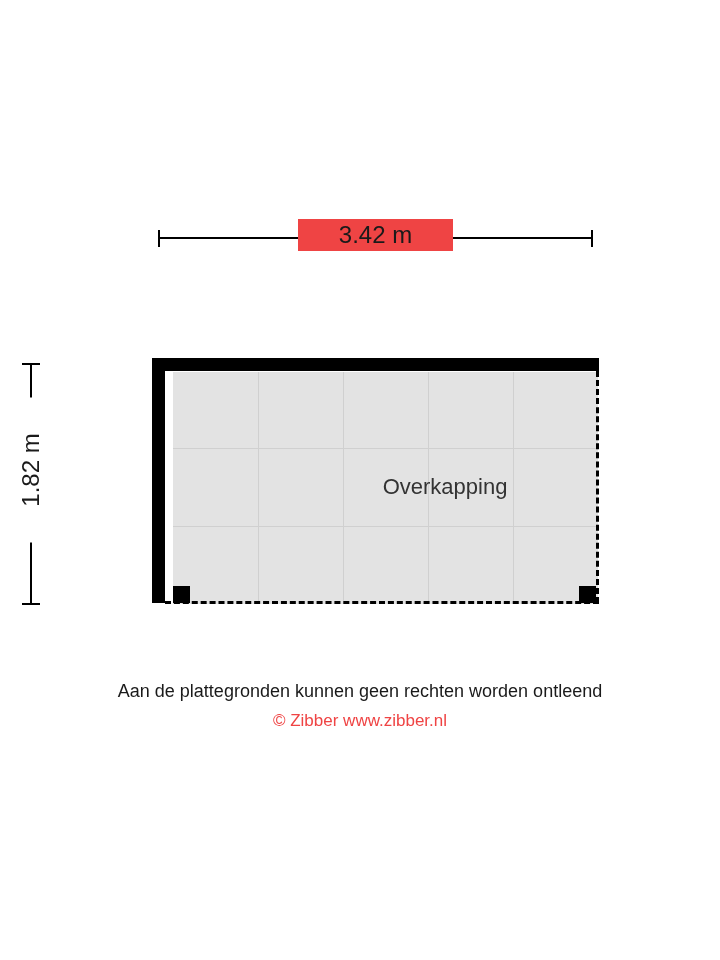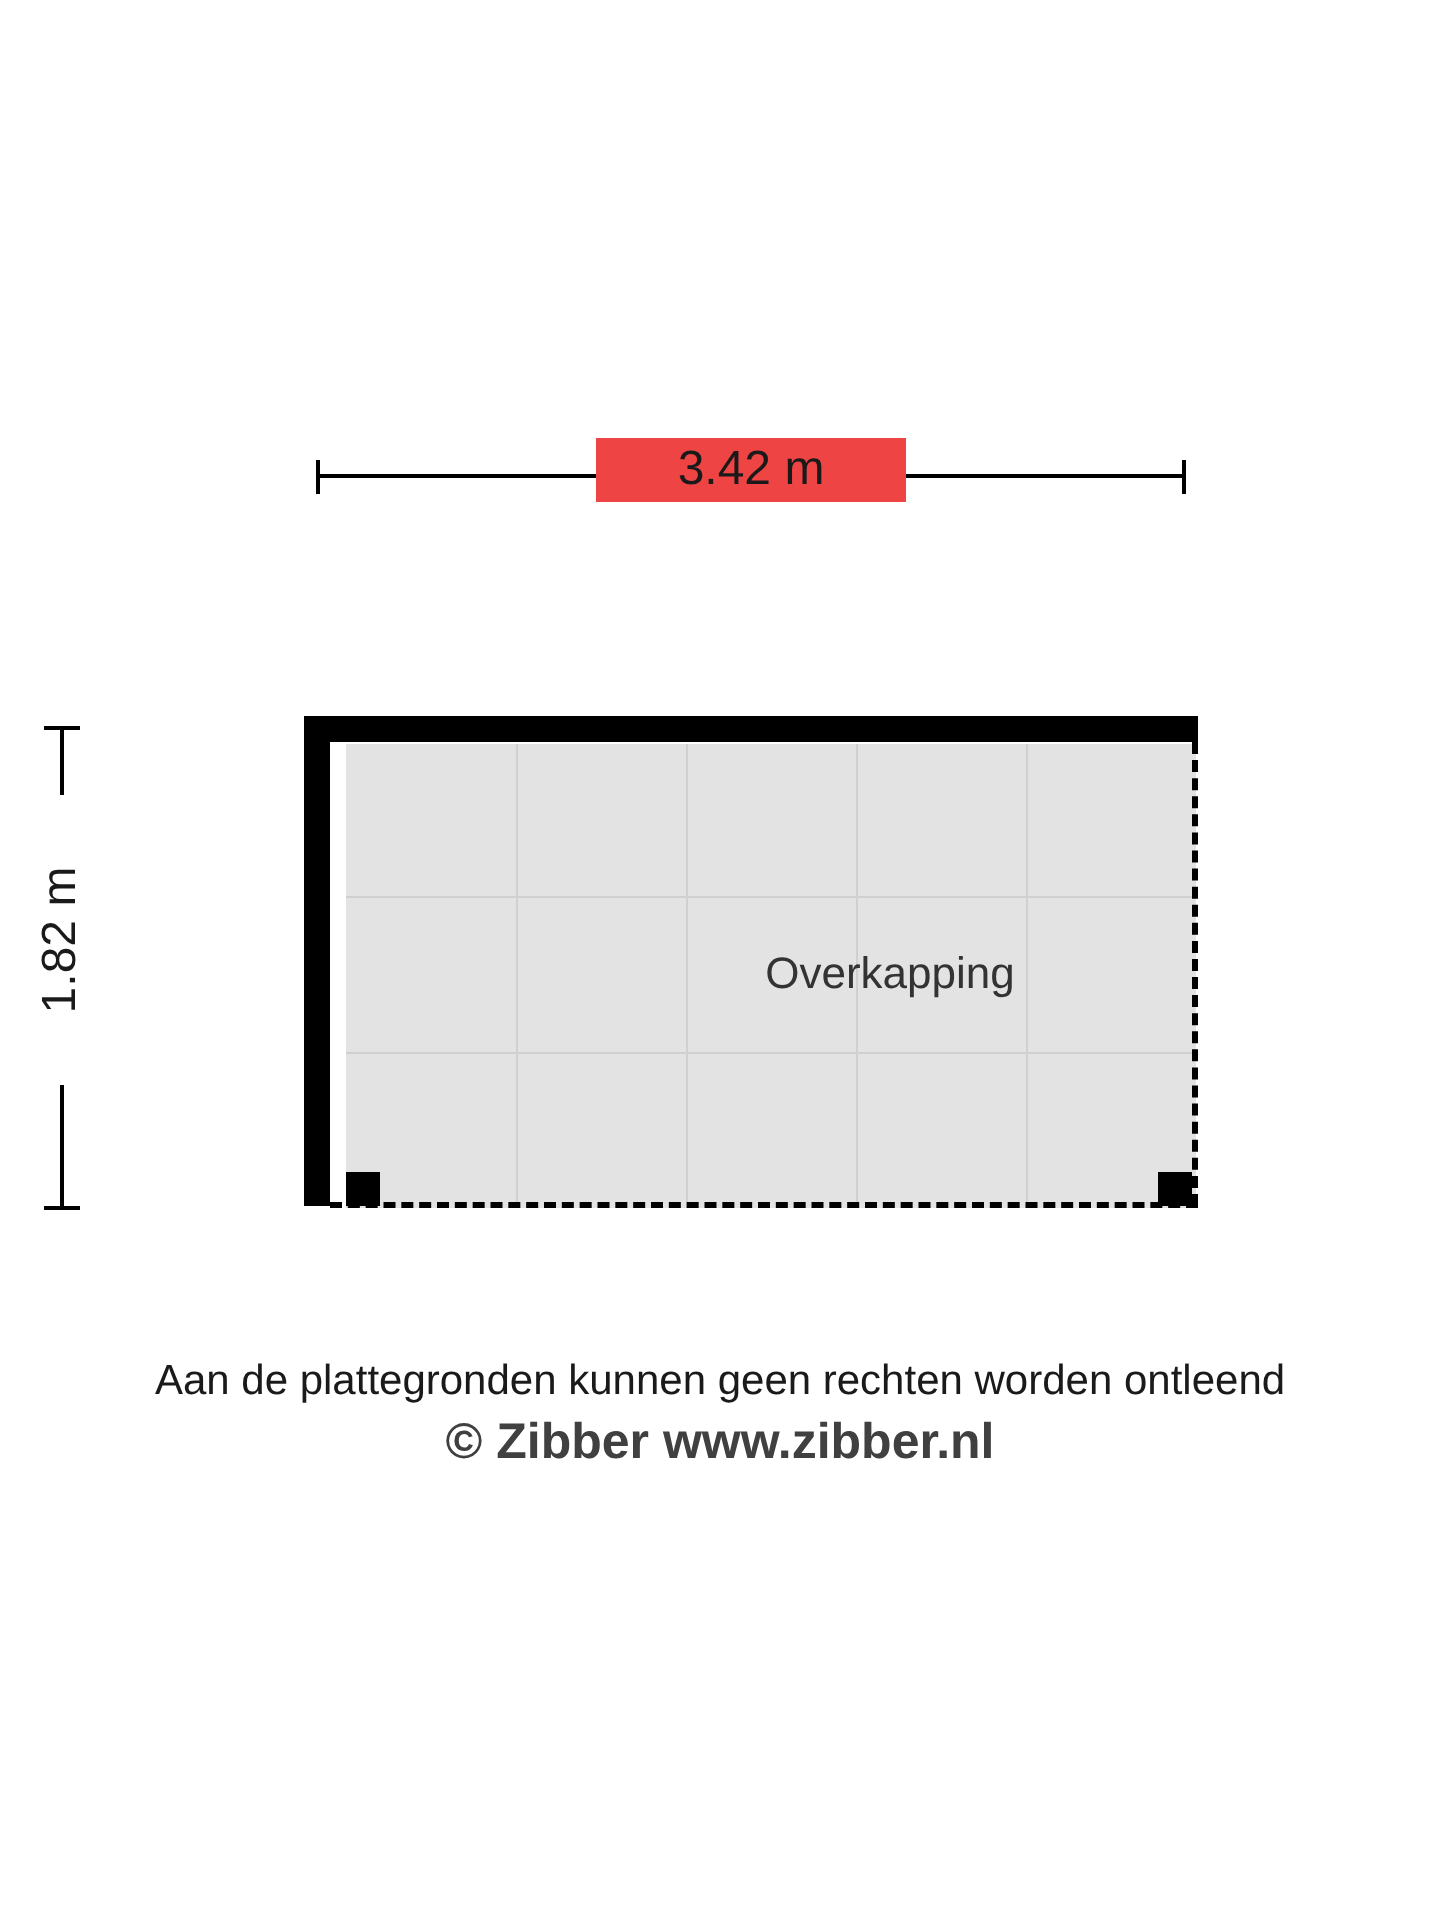--- a/index.html
+++ b/index.html
@@ -189,29 +189,28 @@
 
   
   .footer {
     position: absolute;
     left: 0;
     top: 676px;
     width: 720px;
     text-align: center;
   }
   .footer .line1 {
-    font-size: 21px;
+    font-size: 18px;
     line-height: 30px;
     color: #1a1a1a;
   }
   .footer .line2 {
-    font-size: 25px;
+    font-size: 17px;
     line-height: 30px;
-    color: #404040;
-    font-weight: bold;
+    color: #ef4444;
   }
 </style>
 </head>
 <body>
 
 <div id="floorplan">
 
   <div class="dim-top">
     <div class="cap-left"></div>
     <div class="line"></div>

